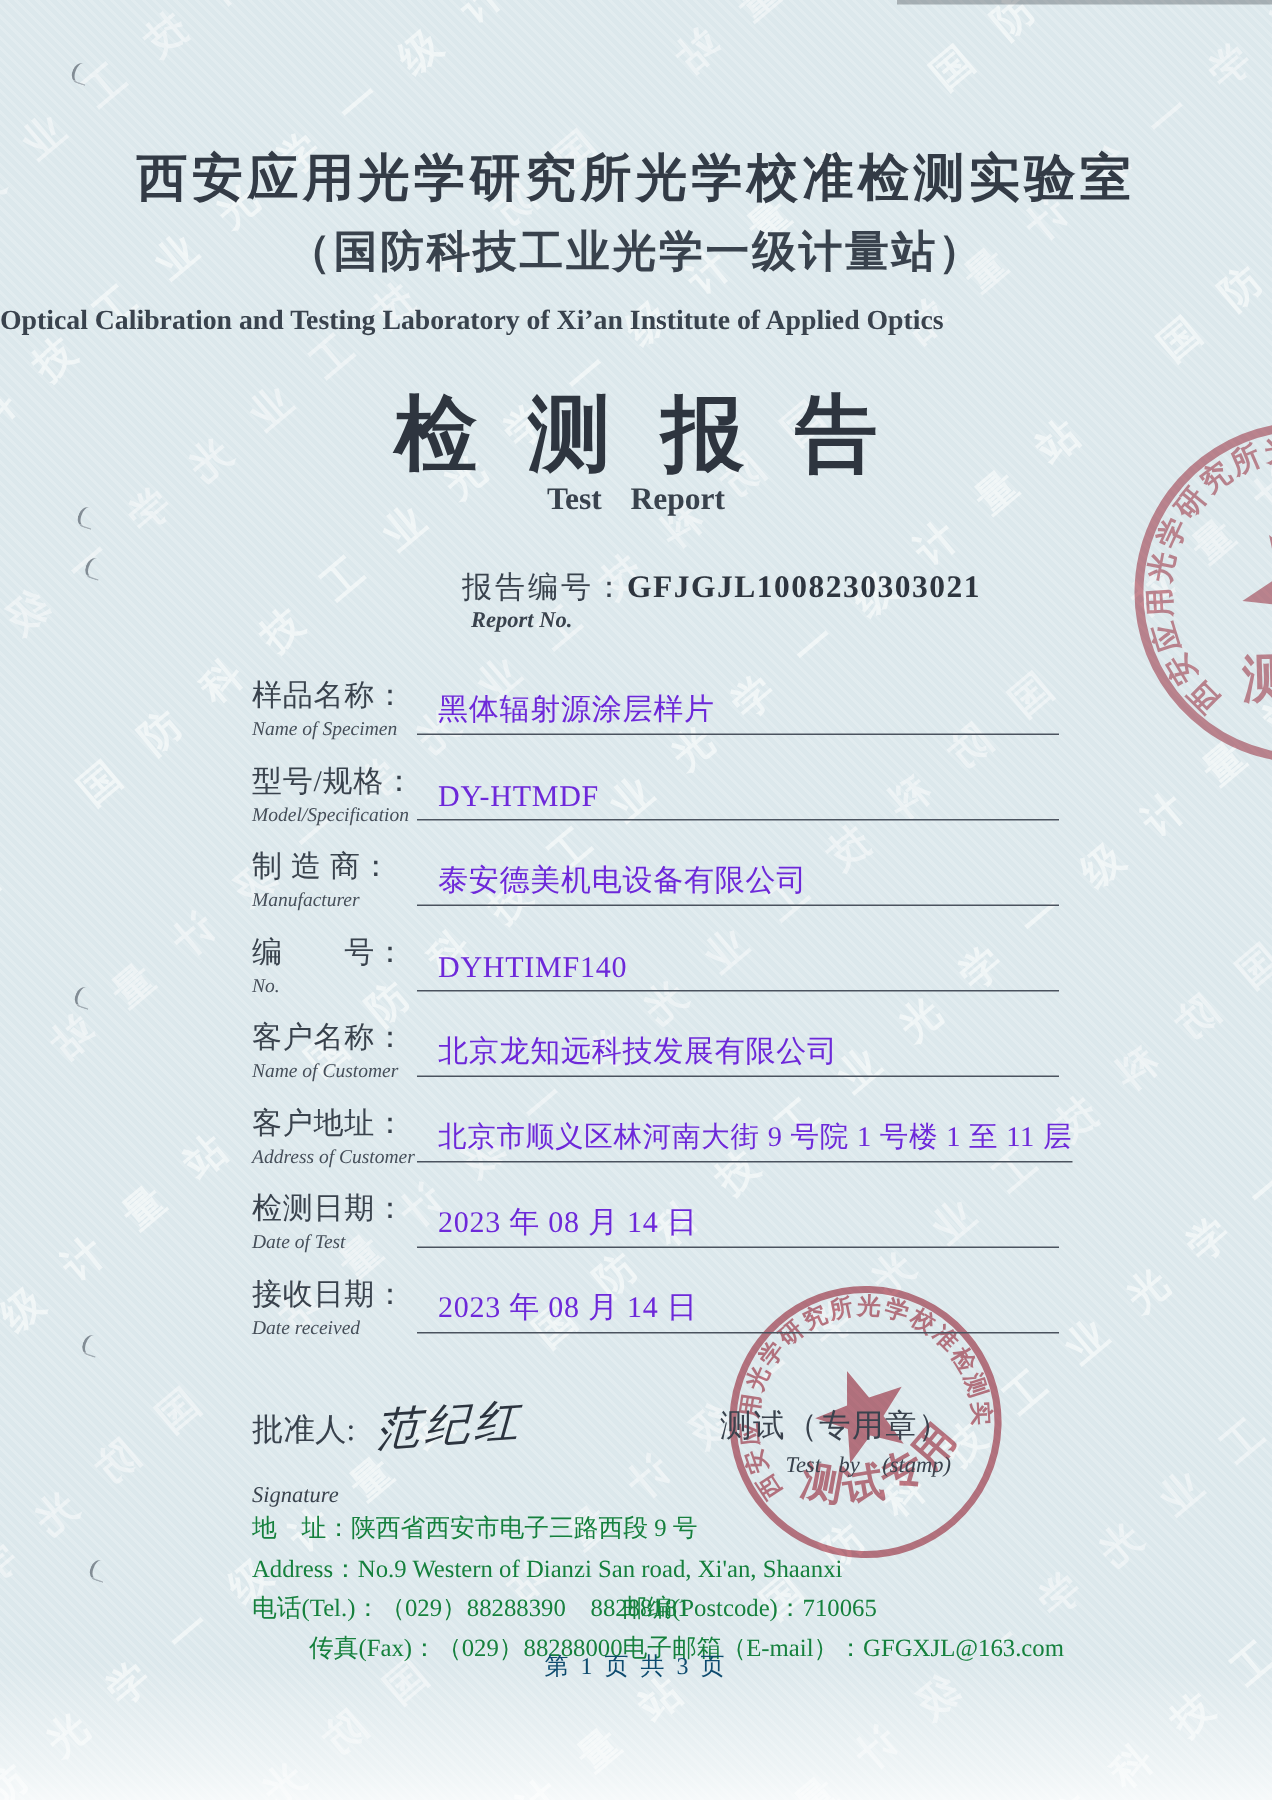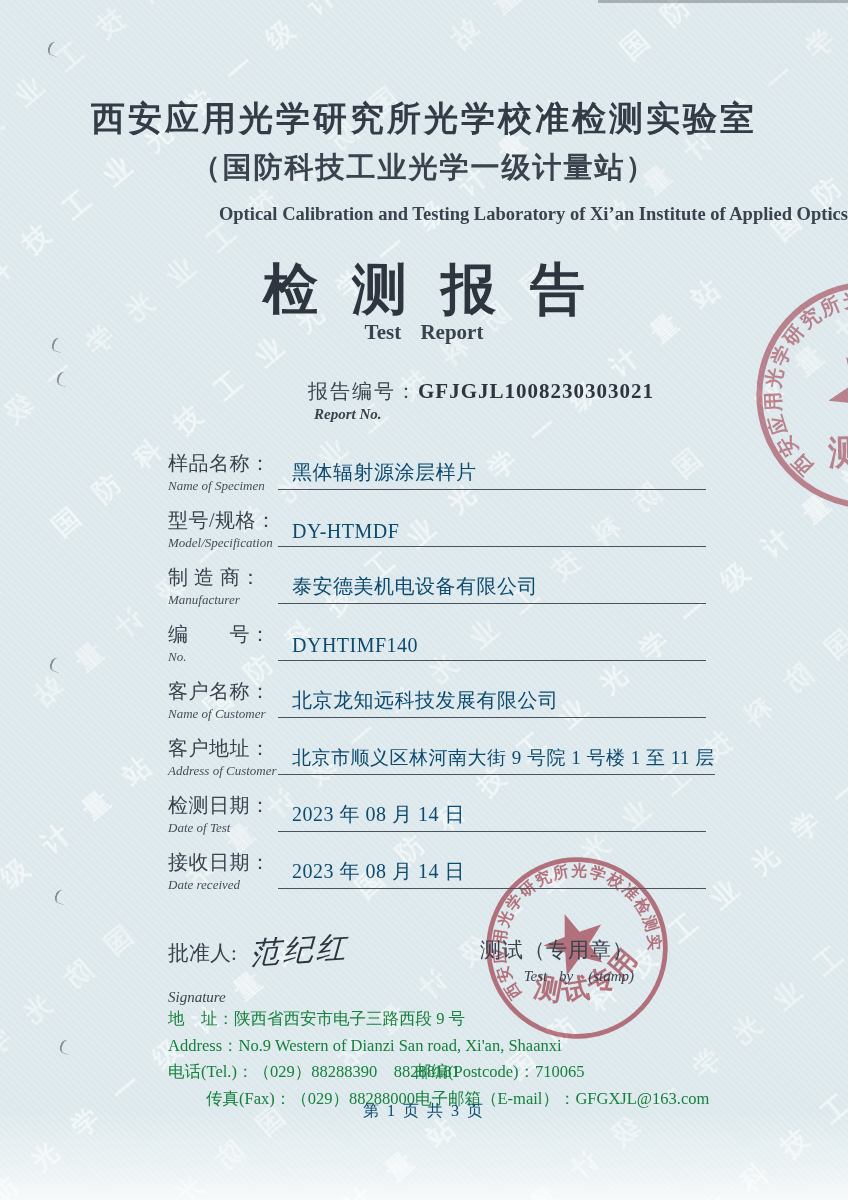--- a/index.html
+++ b/index.html
@@ -20,38 +20,38 @@
   
   .edge-top{position:absolute;top:0;right:0;width:250px;height:3px;background:rgba(35,40,45,.30);}
   .curl{position:absolute;width:9px;height:13px;border-left:2px solid rgba(55,65,78,.55);
     border-bottom:1px solid rgba(55,65,78,.35);border-radius:60% 0 0 60%;transform:rotate(18deg);}
   
   .content{position:absolute;inset:0;z-index:3;}
   .title-cn{position:absolute;top:96px;left:0;width:100%;text-align:center;
     font-size:34px;font-weight:bold;letter-spacing:3px;color:#333b46;}
   .subtitle-cn{position:absolute;top:148px;left:0;width:100%;text-align:center;
     font-size:29px;font-weight:bold;letter-spacing:2px;color:#39424d;}
-  .title-en{position:absolute;top:204px;left:0;width:100%;text-align:right;
+  .title-en{position:absolute;top:204px;left:0;width:100%;text-align:left;
     font-size:18.5px;font-weight:bold;color:#39424d;}
   .report-title{position:absolute;top:253px;left:0;width:100%;text-align:center;
     font-size:55px;font-weight:bold;letter-spacing:34px;padding-left:34px;box-sizing:border-box;color:#2e353f;}
   .report-title-en{position:absolute;top:320px;left:0;width:100%;text-align:center;
     font-size:21px;word-spacing:14px;color:#39424d;font-weight:bold;}
   .report-no{position:absolute;top:378px;left:308px;}
   .report-no .line1{font-size:20px;letter-spacing:2px;}
   .report-no .num{font-weight:bold;font-size:21px;letter-spacing:1px;color:#2e353f;}
   .report-no .line2{font-size:15px;font-weight:bold;font-style:italic;margin-top:1px;margin-left:6px;}
   .fields{position:absolute;top:450px;left:168px;width:538px;}
   .field-row{display:flex;height:57px;}
   .field-label{width:110px;flex:none;}
   .label-cn{font-size:20px;letter-spacing:.5px;white-space:nowrap;color:#39424d;}
   .label-en{font-size:13px;font-style:italic;white-space:nowrap;color:#454e59;margin-top:1px;}
   .field-value{flex:1;height:40px;border-bottom:1.6px solid #4a525e;
     display:flex;align-items:flex-end;padding:0 0 3px 14px;box-sizing:border-box;
-    font-size:20px;letter-spacing:.5px;white-space:nowrap;color:#0c4a6e;}
+    font-size:20px;letter-spacing:.5px;white-space:nowrap;color:#6d28d9;}
   .sign-row{position:absolute;top:930px;left:168px;right:80px;display:flex;}
   .sign-left{width:312px;}
   .sign-cn{font-size:21px;}
   .handwriting{display:inline-block;font-size:30px;font-style:italic;letter-spacing:3px;
     transform:rotate(-4deg) skewX(-6deg);color:#2c343f;margin-left:8px;}
   .sign-en{font-size:15px;font-style:italic;margin-top:18px;}
   .testby-cn{font-size:21px;letter-spacing:1px;margin-top:6px;}
   .testby-en{font-size:15px;font-style:italic;margin-top:3px;margin-left:12px;word-spacing:8px;text-align:right;}
   .footer{position:absolute;top:1006px;left:168px;width:560px;font-size:16.5px;line-height:26.5px;color:#15803d;}
   .footer .row{display:flex;}

